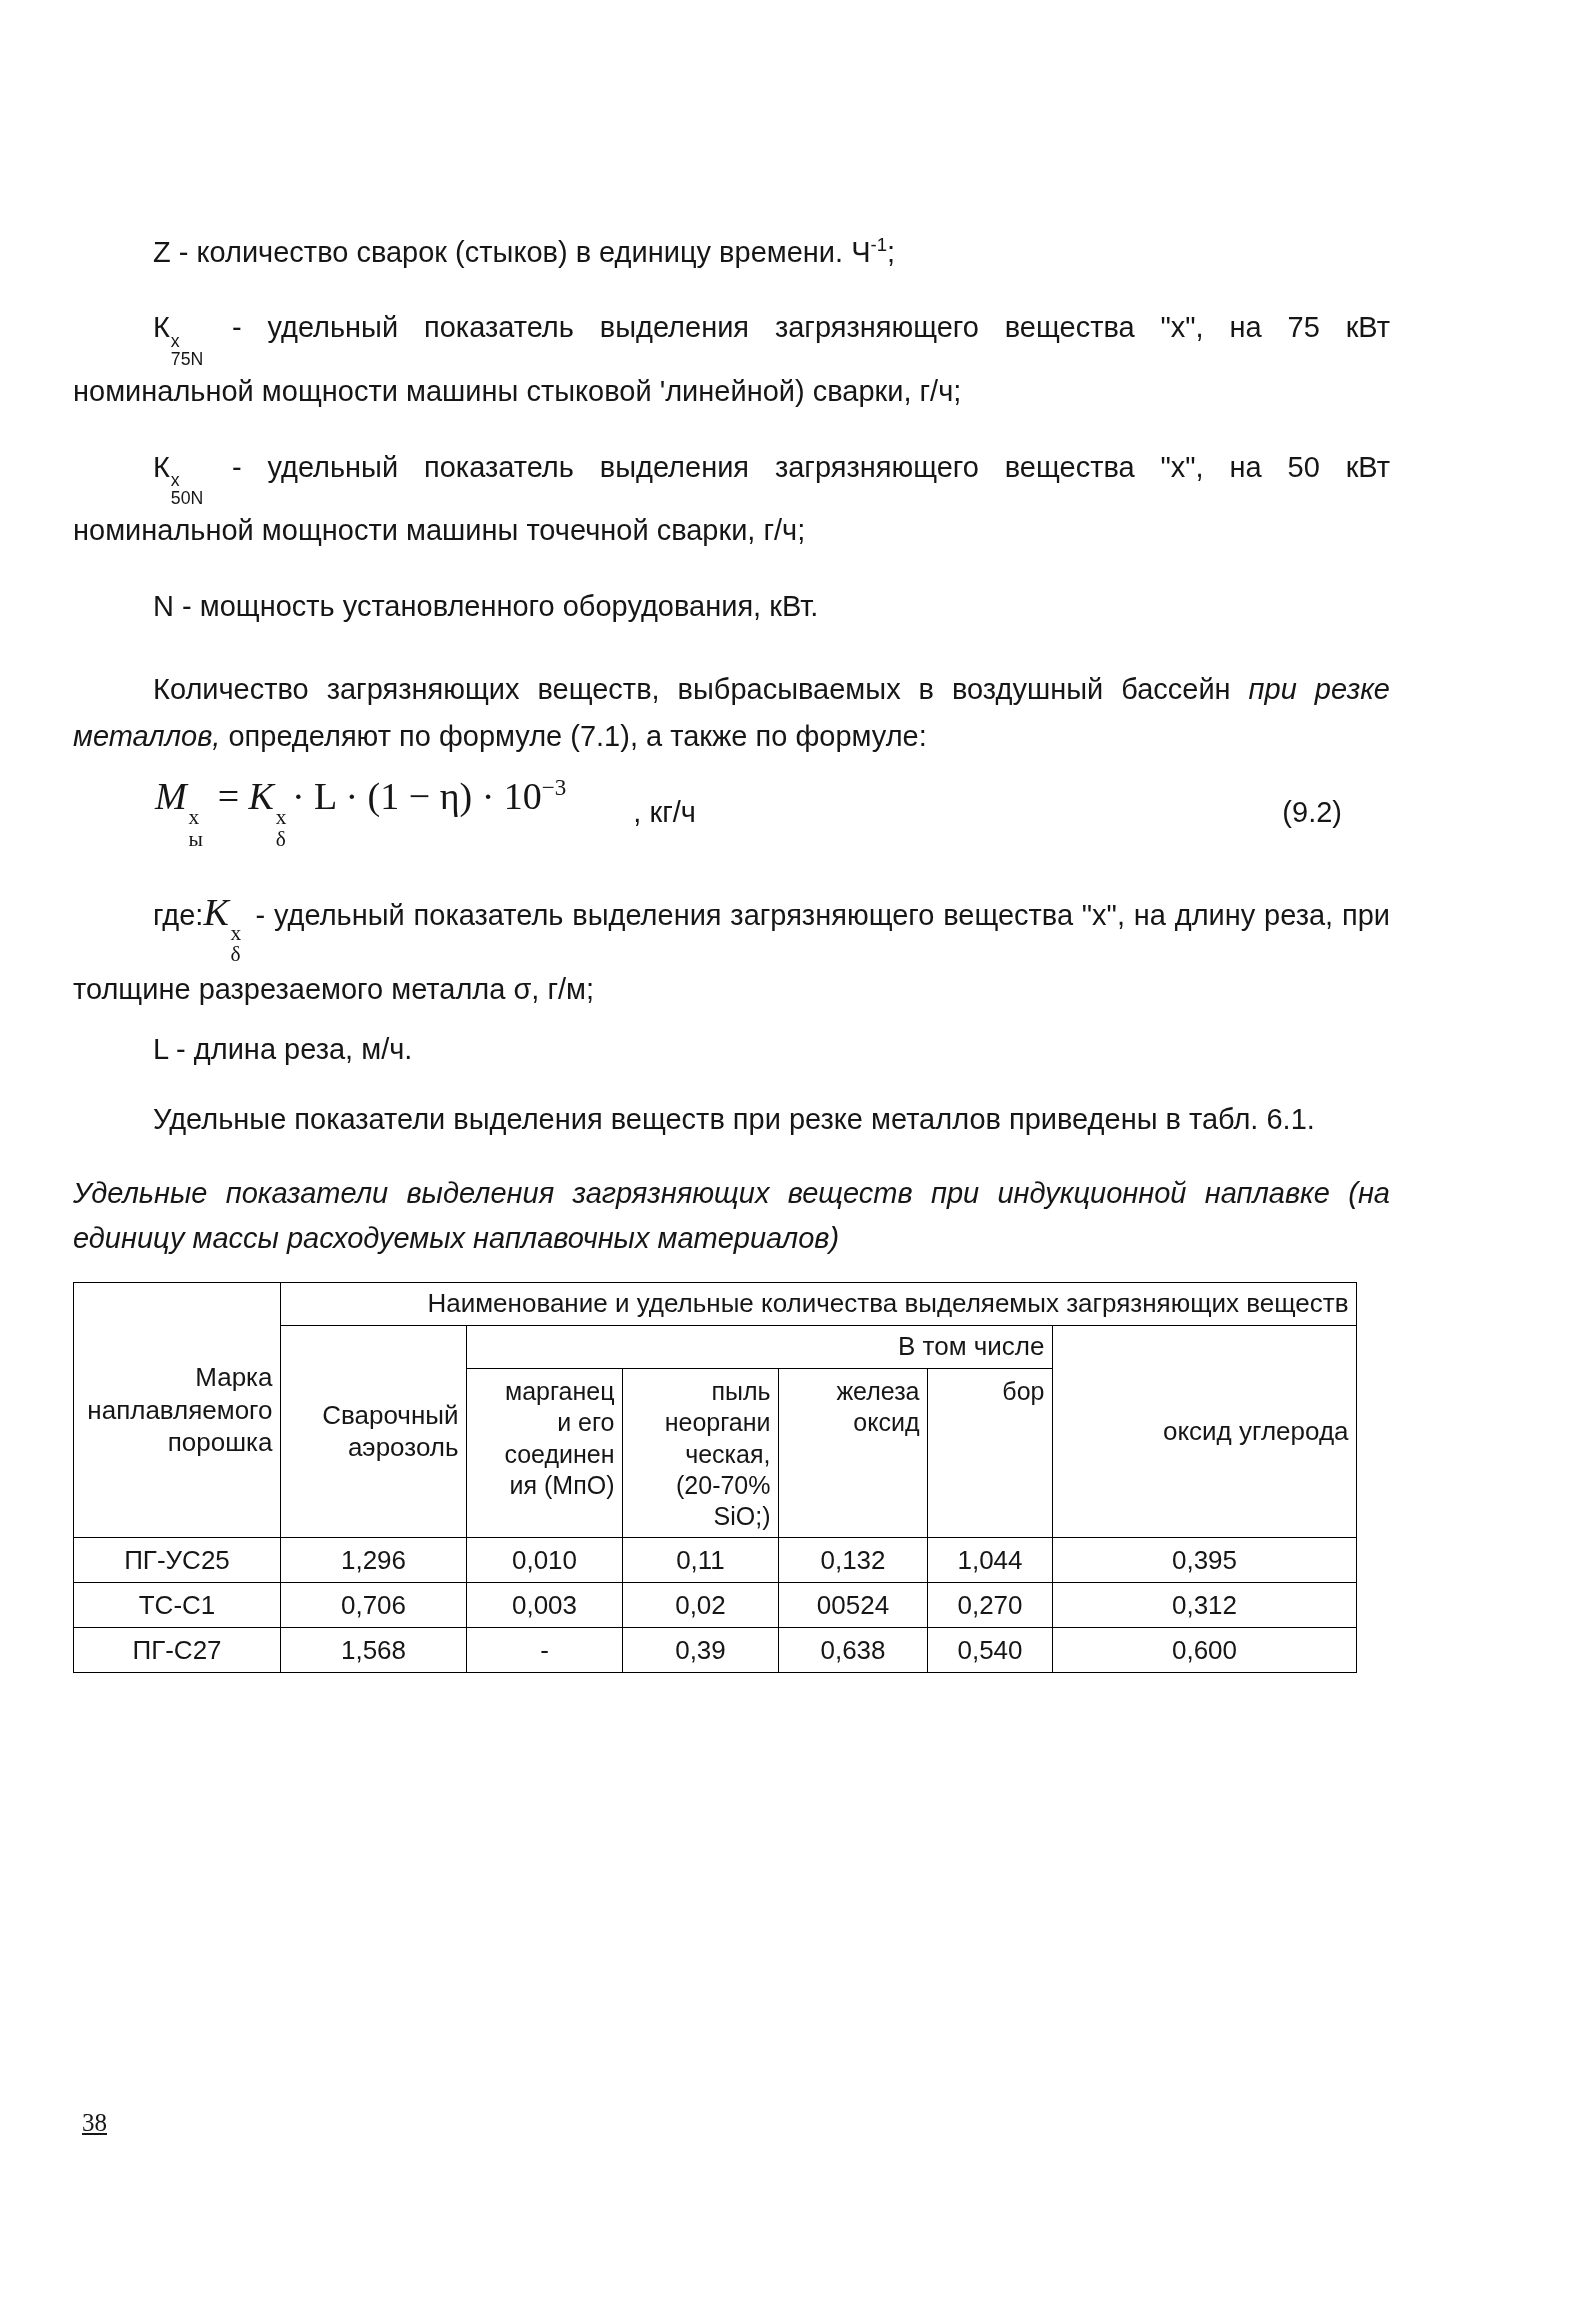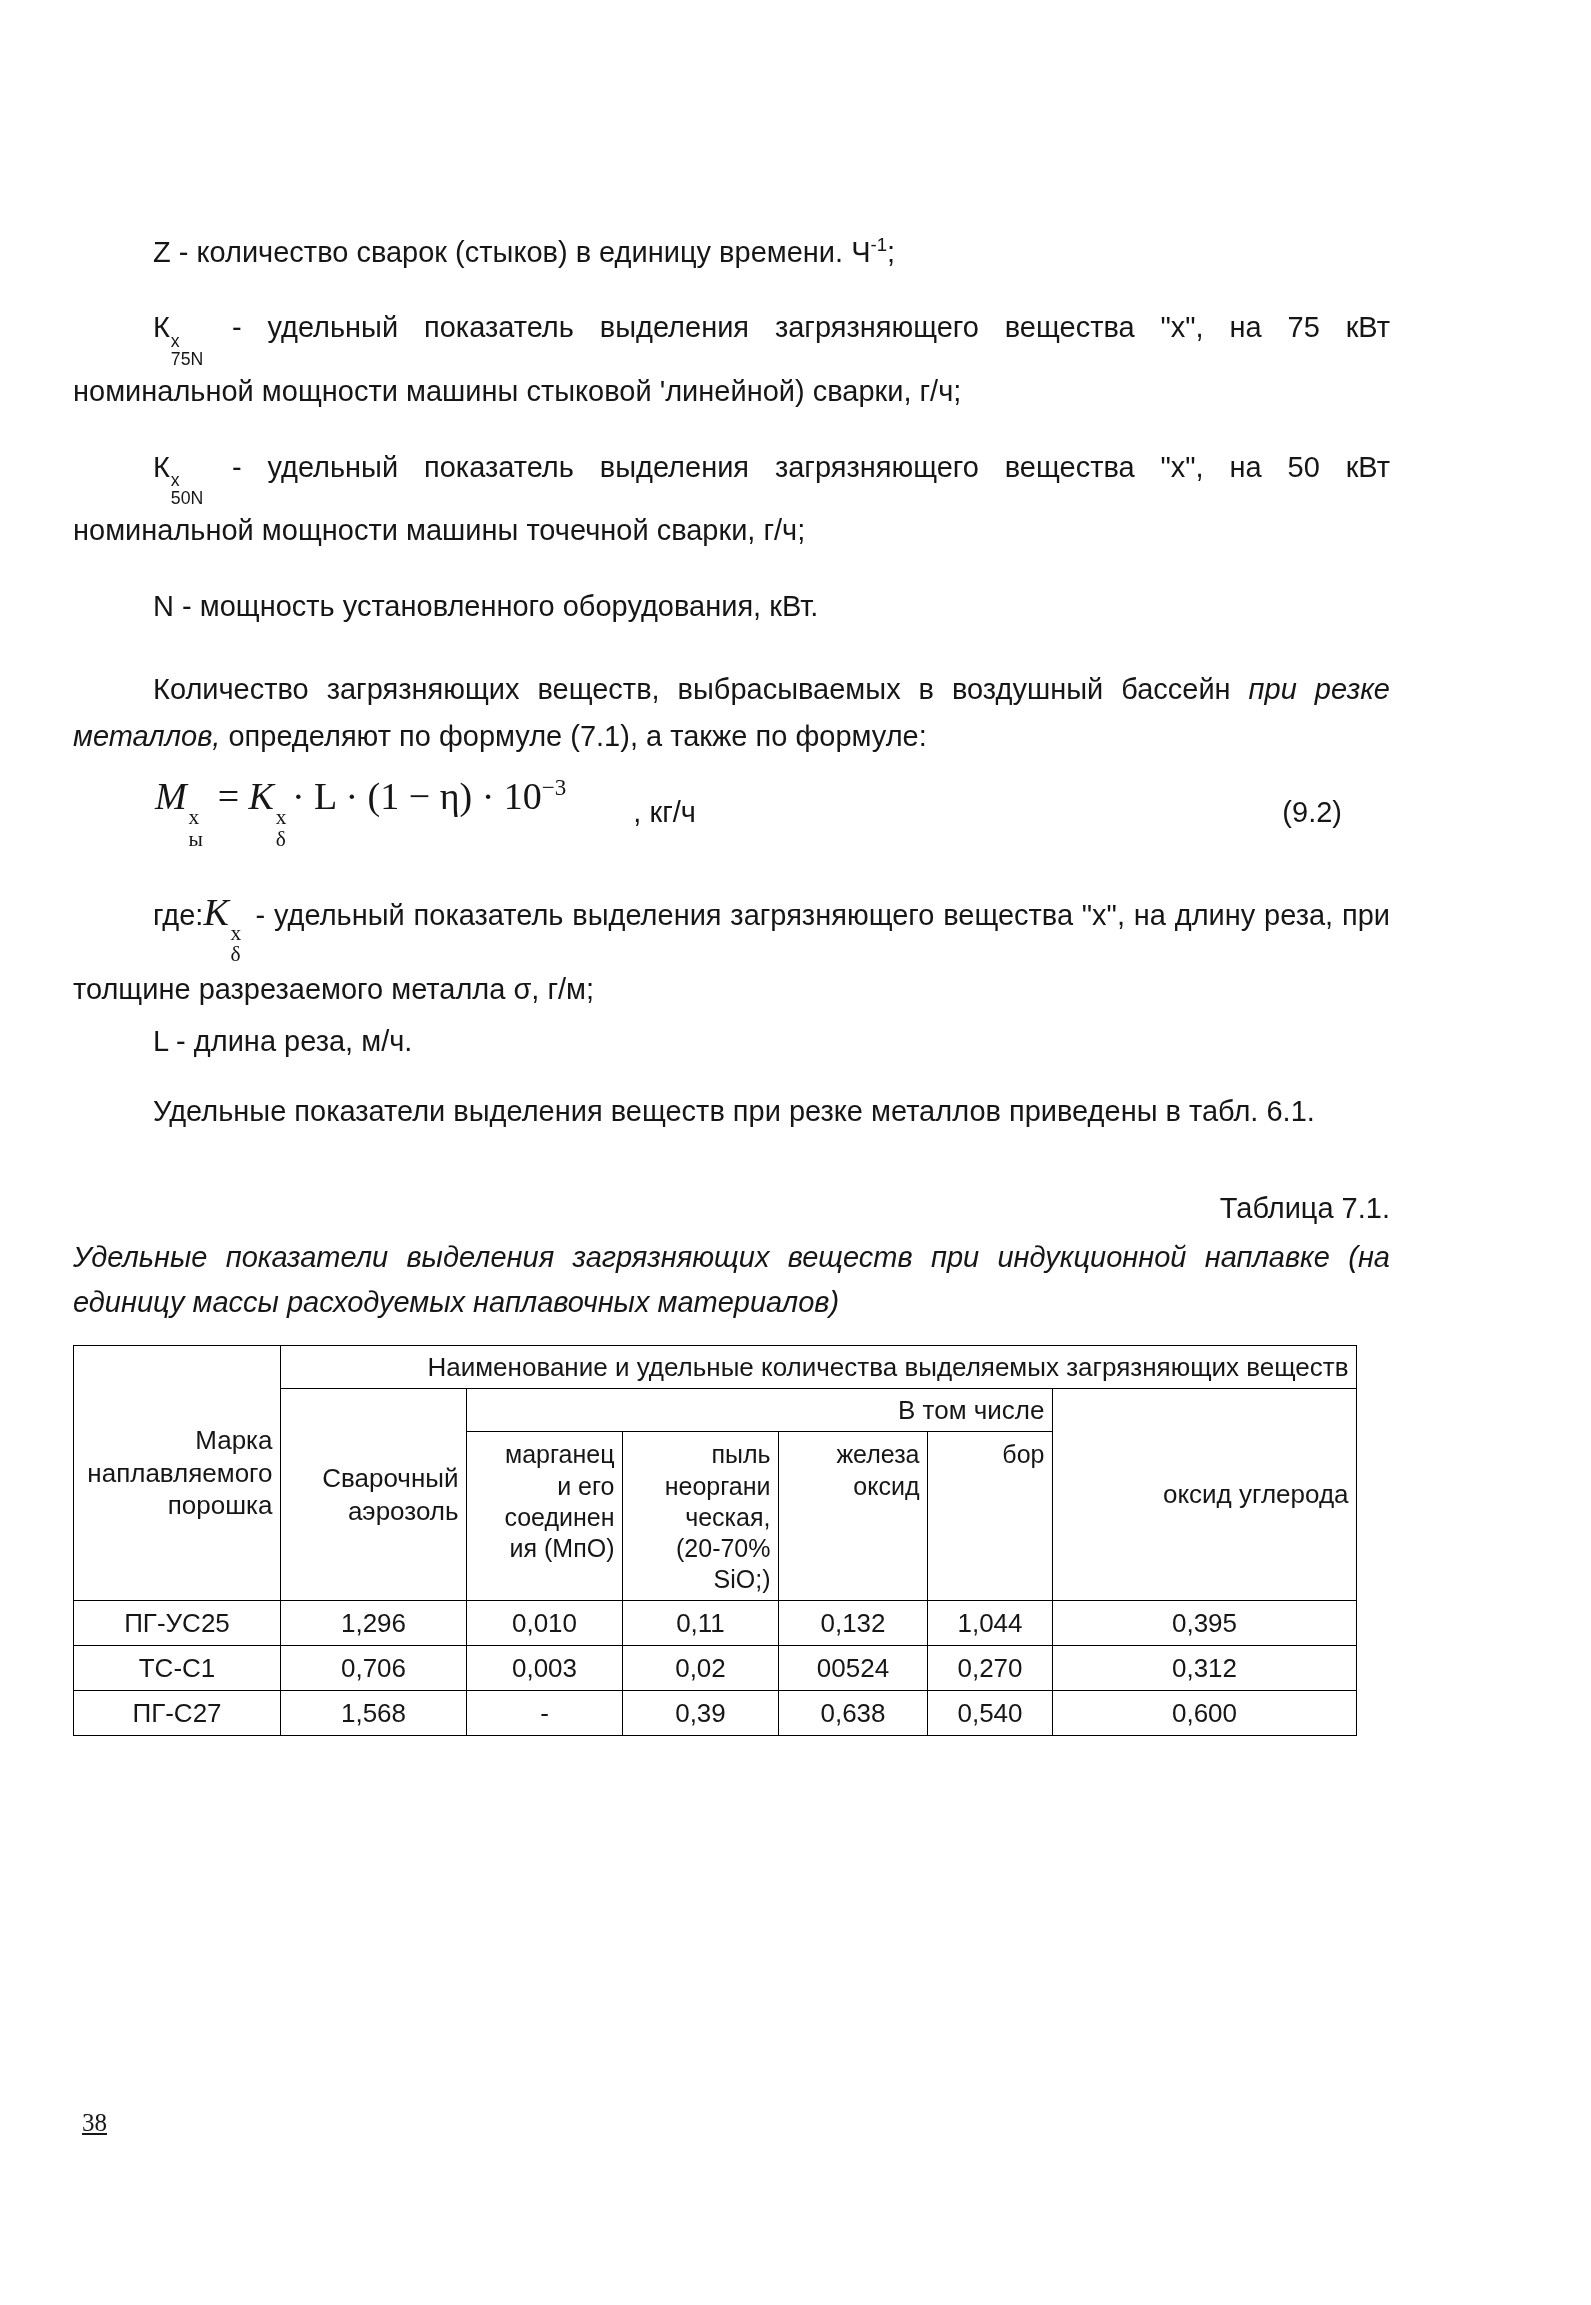--- a/index.html
+++ b/index.html
@@ -12,21 +12,21 @@
     overflow:hidden;
   }
   .page { position:absolute; inset:0; padding:229px 201px 0 73px; }
 
   .para {
     font-size:29px; line-height:1.6;
     text-align:justify;
     margin-bottom:29px;
   }
   .para.indent { text-indent:80px; }
-  .para.tight { margin-bottom:5px; }
+  .para.tight { margin-bottom:13px; }
 
   sup.small-sup { font-size:18.6px; vertical-align:super; line-height:0; }
 
   
   .stack {
     display:inline-flex; flex-direction:column; align-items:flex-start;
     line-height:1.02; vertical-align:-0.55em;
     text-indent:0;
   }
   .stack .st-sup, .stack .st-sub { display:block; }
@@ -126,21 +126,20 @@
 
   <p class="para indent tight"><span>где:</span><span class="inline-math"><span class="f-var">К</span><span class="stack s-math">
           <span class="st-sup">х</span>
           <span class="st-sub">δ</span>
         </span></span><span> - удельный показатель выделения загрязняющего вещества "х", на длину реза, при толщине разрезаемого металла σ, г/м;</span></p>
 
   <p class="para indent" style="margin-bottom:24px;"><span>L - длина реза, м/ч.</span></p>
 
   <p class="para indent"><span>Удельные показатели выделения веществ при резке металлов приведены в табл. 6.1.</span></p>
 
-  <p class="caption-label">Таблица 7.1.</p>
 
   <p class="caption-title">Удельные показатели выделения загрязняющих веществ при индукционной наплавке (на единицу массы расходуемых наплавочных материалов)</p>
 
   <table class="emissions">
     <colgroup>
       <col style="width:207px">
         <col style="width:186px">
         <col style="width:156px">
         <col style="width:156px">
         <col style="width:149px">

